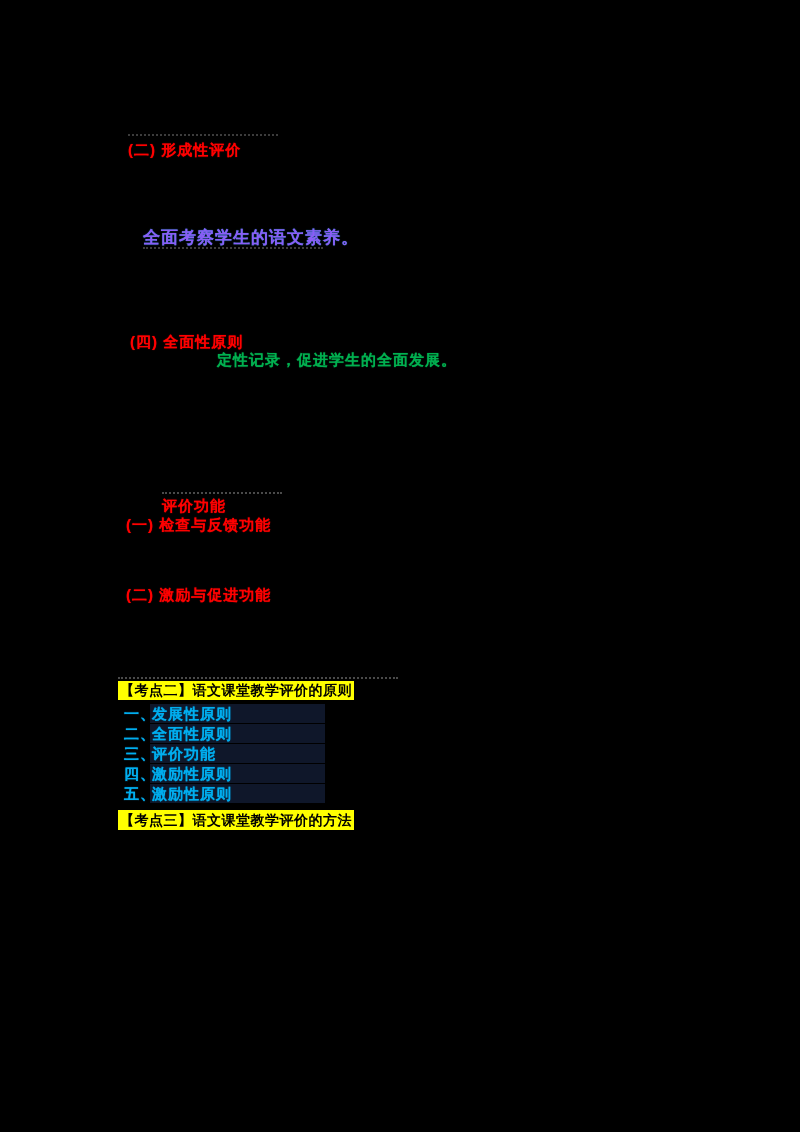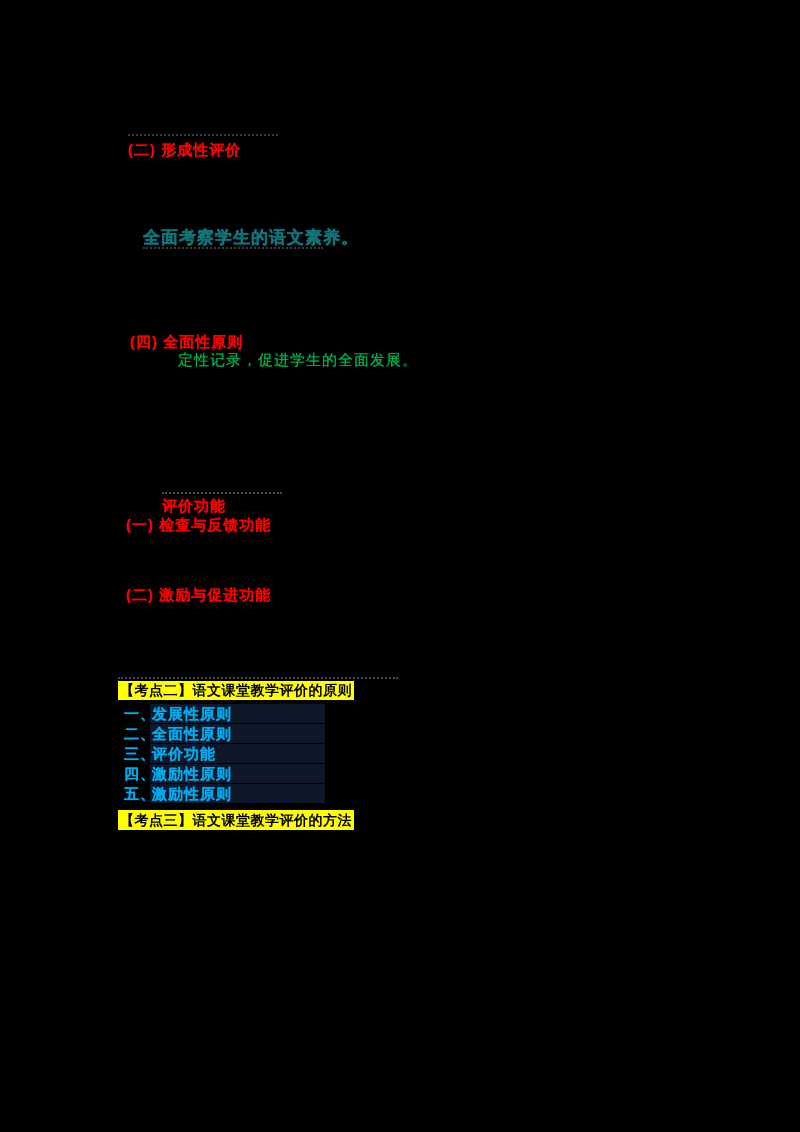--- a/index.html
+++ b/index.html
@@ -20,34 +20,35 @@
   .red-h {
     color: #FF0000;
     font-weight: 900;
     font-size: 15px;
     letter-spacing: 1px;
     text-shadow: 0 0 1px #cc0000;
   }
 
   
   .blue-note {
-    color: #0f766e;
+    color: #8b5cf6;
     font-weight: 900;
     font-size: 17px;
     letter-spacing: 1px;
     text-shadow: 0 0 1px #1E9CD7;
   }
 
   
   .green-note {
     color: #00B050;
-    font-weight: 400;
+    font-weight: 700;
     font-size: 15px;
     letter-spacing: 1px;
     text-shadow: 0 0 1px #009040;
+    margin-left: 39px;
   }
 
   
   .kaodian-bar {
     background: #FFFF00;
     color: #000000;
     font-weight: 700;
     font-size: 14px;
     line-height: 19px;
     height: 19px;

